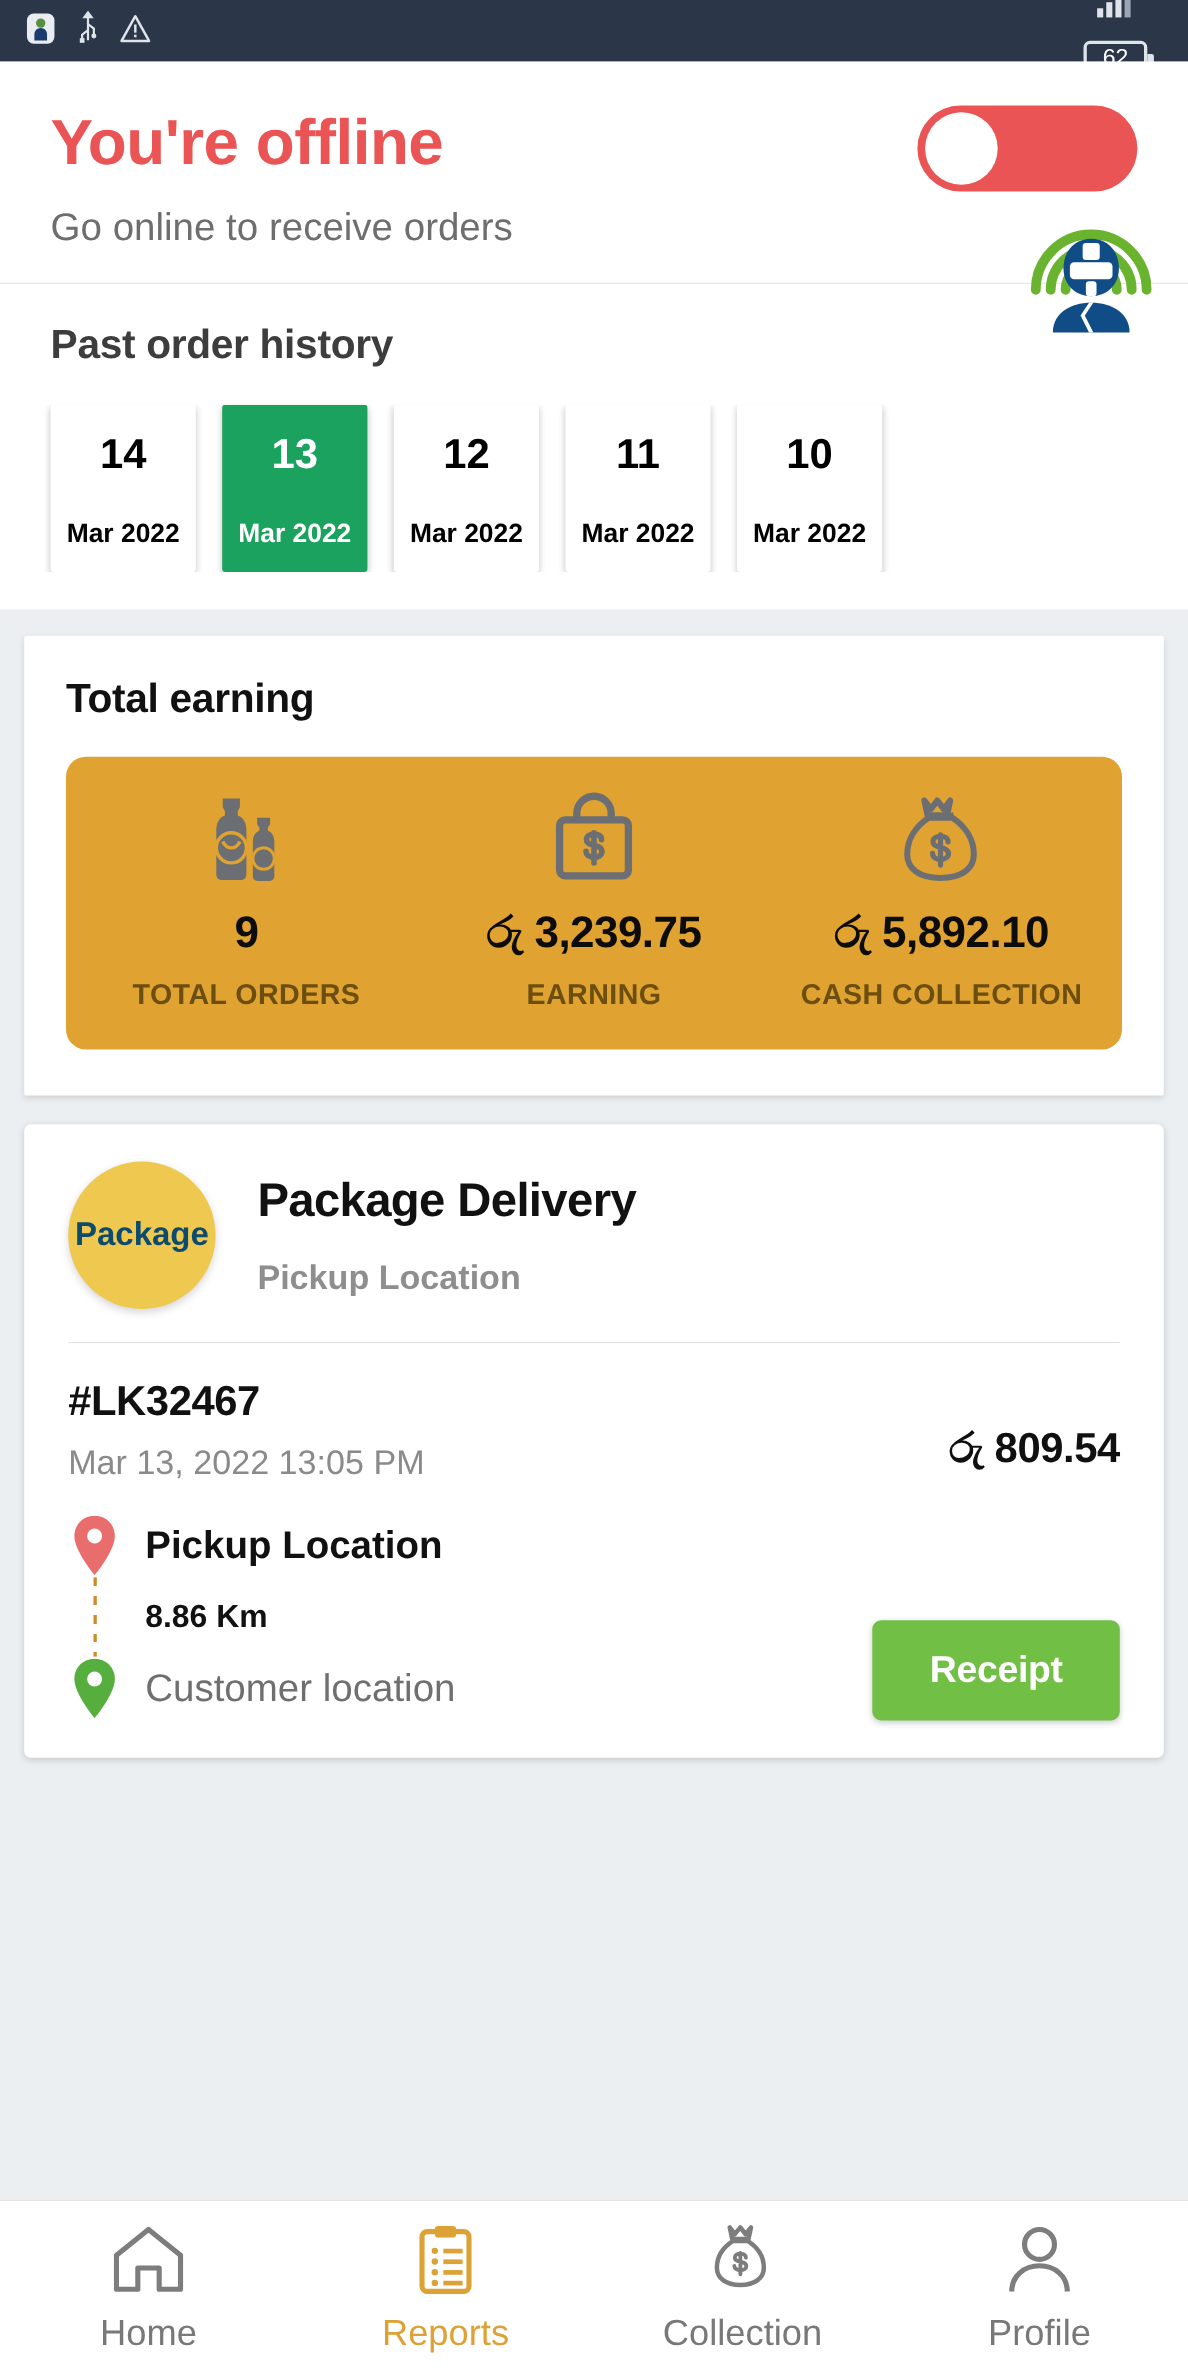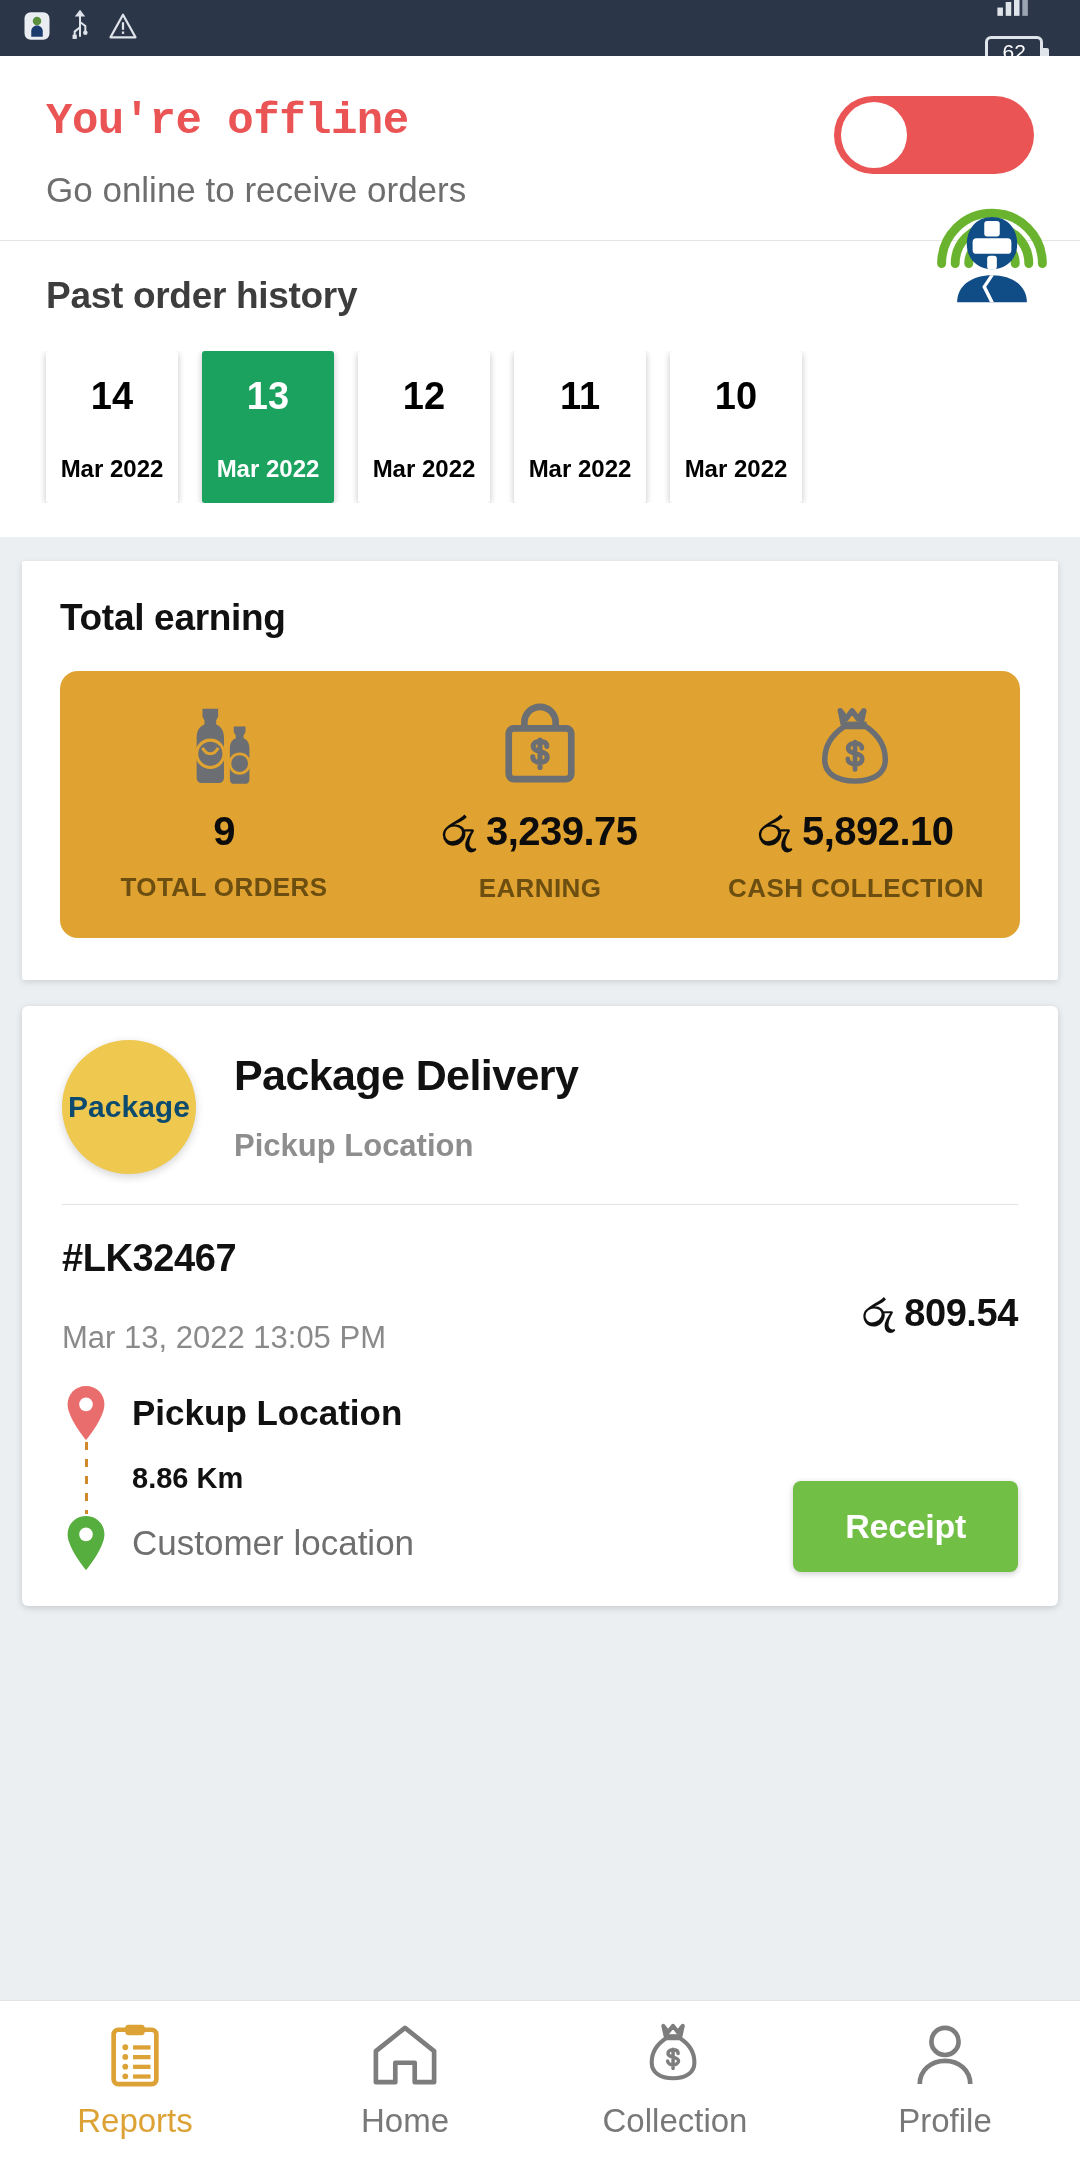--- a/index.html
+++ b/index.html
@@ -29,21 +29,21 @@
   .battery::after {
     content: ""; position: absolute; right: -9px; top: 9px;
     width: 6px; height: 12px; background: #dfe3ea; border-radius: 0 2px 2px 0;
   }
 
   
   .header {
     background: #ffffff; padding: 40px 46px 30px 46px;
     position: relative; border-bottom: 1px solid #e4e4e4;
   }
-  .offline-title { font-size: 44px; font-weight: 700; color: #ea5455; letter-spacing:-0.5px;font-family:Liberation Mono, monospace; }
+  .offline-title { font-size: 58px; font-weight: 700; color: #ea5455; letter-spacing:-0.5px; }
   .offline-sub { font-size: 35px; color: #6e6e6e; margin-top: 24px; font-weight:400; }
   .toggle {
     position: absolute; right: 46px; top: 40px;
     width: 200px; height: 78px; border-radius: 39px; background: #ea5455;
     display: flex; align-items: center;
   }
   .toggle .knob {
     width: 66px; height: 66px; border-radius: 50%;
     background: #ffffff; margin-left: 7px;
   }
@@ -112,21 +112,21 @@
     display: flex; align-items: center; justify-content: center;
     font-size: 30px; font-weight: 700;
     box-shadow: 0 3px 8px rgba(0,0,0,0.17);
   }
   .order-top-text { margin-left: 38px; }
   .order-kind { font-size: 43px; font-weight: 700; color: #111111; letter-spacing:-0.6px; }
   .order-sub { font-size: 31px; font-weight: 700; color: #8e8e8e; margin-top: 28px; }
   .divider { height: 1px; background: #e2e2e2; margin: 0 40px; }
   .order-mid { display: flex; padding: 32px 40px 10px 40px; align-items: center; }
   .order-id { font-size: 38px; font-weight: 700; color: #111111; letter-spacing:-0.4px; }
-  .order-date { font-size: 31px; color: #8a8a8a; margin-top: 40px; }
+  .order-date { font-size: 31px; color: #8a8a8a; margin-top: 16px; }
   .order-price {
     margin-left: auto; font-size: 38px; font-weight: 700;
     color: #101010; white-space: nowrap; padding-top: 34px; letter-spacing:-0.4px;
   }
   .route { padding: 20px 40px 36px 40px; position: relative; }
   .route-row { display: flex; align-items: center; }
   .pin { flex: 0 0 auto; width: 48px; display: flex; justify-content: center; }
   .route-label { font-size: 35px; font-weight: 700; color: #111111; margin-left: 22px; }
   .route-label.muted { font-weight: 400; color: #6f6f6f; }
   .route-middle { display: flex; align-items: center; height: 76px; }
@@ -359,48 +359,48 @@
               <circle cx="10" cy="9.2" r="3.4" fill="#ffffff"></circle>
             </svg>
         </span>
         <span class="route-label muted">Customer location</span>
       </div>
       <button class="receipt-btn">Receipt</button>
     </div>
   </div>
 
   <div class="bottomnav">
+    <div class="nav-item">
+      <span>
+        <svg width="70" height="66" viewBox="0 0 36 34">
+            <path d="M3 15L18 3l15 12v16H23v-10h-10v10H3V15z" fill="none" stroke="#7d7d7d" stroke-width="2.4" stroke-linejoin="round"></path>
+          </svg>
+      </span>
+      <span class="nav-label">Home</span>
+    </div>
     <div class="nav-item active">
       <span>
         <svg width="70" height="66" viewBox="0 0 36 34">
             <rect x="7" y="4" width="22" height="28" rx="2.4" fill="none" stroke="#dda236" stroke-width="2.4"></rect>
             <rect x="13" y="1.4" width="10" height="5.4" rx="1.6" fill="#dda236"></rect>
             <circle cx="13" cy="13" r="1.5" fill="#dda236"></circle>
             <rect x="17" y="12" width="9" height="2.2" fill="#dda236"></rect>
             <circle cx="13" cy="18" r="1.5" fill="#dda236"></circle>
             <rect x="17" y="17" width="9" height="2.2" fill="#dda236"></rect>
             <circle cx="13" cy="23" r="1.5" fill="#dda236"></circle>
             <rect x="17" y="22" width="9" height="2.2" fill="#dda236"></rect>
             <circle cx="13" cy="28" r="1.5" fill="#dda236"></circle>
             <rect x="17" y="27" width="9" height="2.2" fill="#dda236"></rect>
           </svg>
       </span>
       <span class="nav-label">Reports</span>
     </div>
     <div class="nav-item">
       <span>
         <svg width="70" height="66" viewBox="0 0 36 34">
-            <path d="M3 15L18 3l15 12v16H23v-10h-10v10H3V15z" fill="none" stroke="#7d7d7d" stroke-width="2.4" stroke-linejoin="round"></path>
-          </svg>
-      </span>
-      <span class="nav-label">Home</span>
-    </div>
-    <div class="nav-item">
-      <span>
-        <svg width="70" height="66" viewBox="0 0 36 34">
             <path d="M12 2l2.4 3.2L17 2l2.4 3.2L22 2l-1.2 5.4h-7.6L12 2z" fill="none" stroke="#7d7d7d" stroke-width="2.1" stroke-linejoin="round"></path>
             <path d="M13 7.6h8" stroke="#7d7d7d" stroke-width="2.1"></path>
             <path d="M13.4 8.4C8.8 11.4 6 15.8 6 20.8 6 26 10.4 29 17 29s11-3 11-8.2c0-5-2.8-9.4-7.4-12.4h-7.2z" fill="none" stroke="#7d7d7d" stroke-width="2.1"></path>
             <path d="M17 14v10M19.6 16.2c0-1.3-1.2-1.9-2.6-1.9s-2.6.7-2.6 1.9 1.2 1.6 2.6 1.9 2.8.7 2.8 2-1.4 2-2.8 2-2.8-.7-2.8-2" stroke="#7d7d7d" stroke-width="1.8" fill="none" stroke-linecap="round"></path>
           </svg>
       </span>
       <span class="nav-label">Collection</span>
     </div>
     <div class="nav-item">
       <span>

